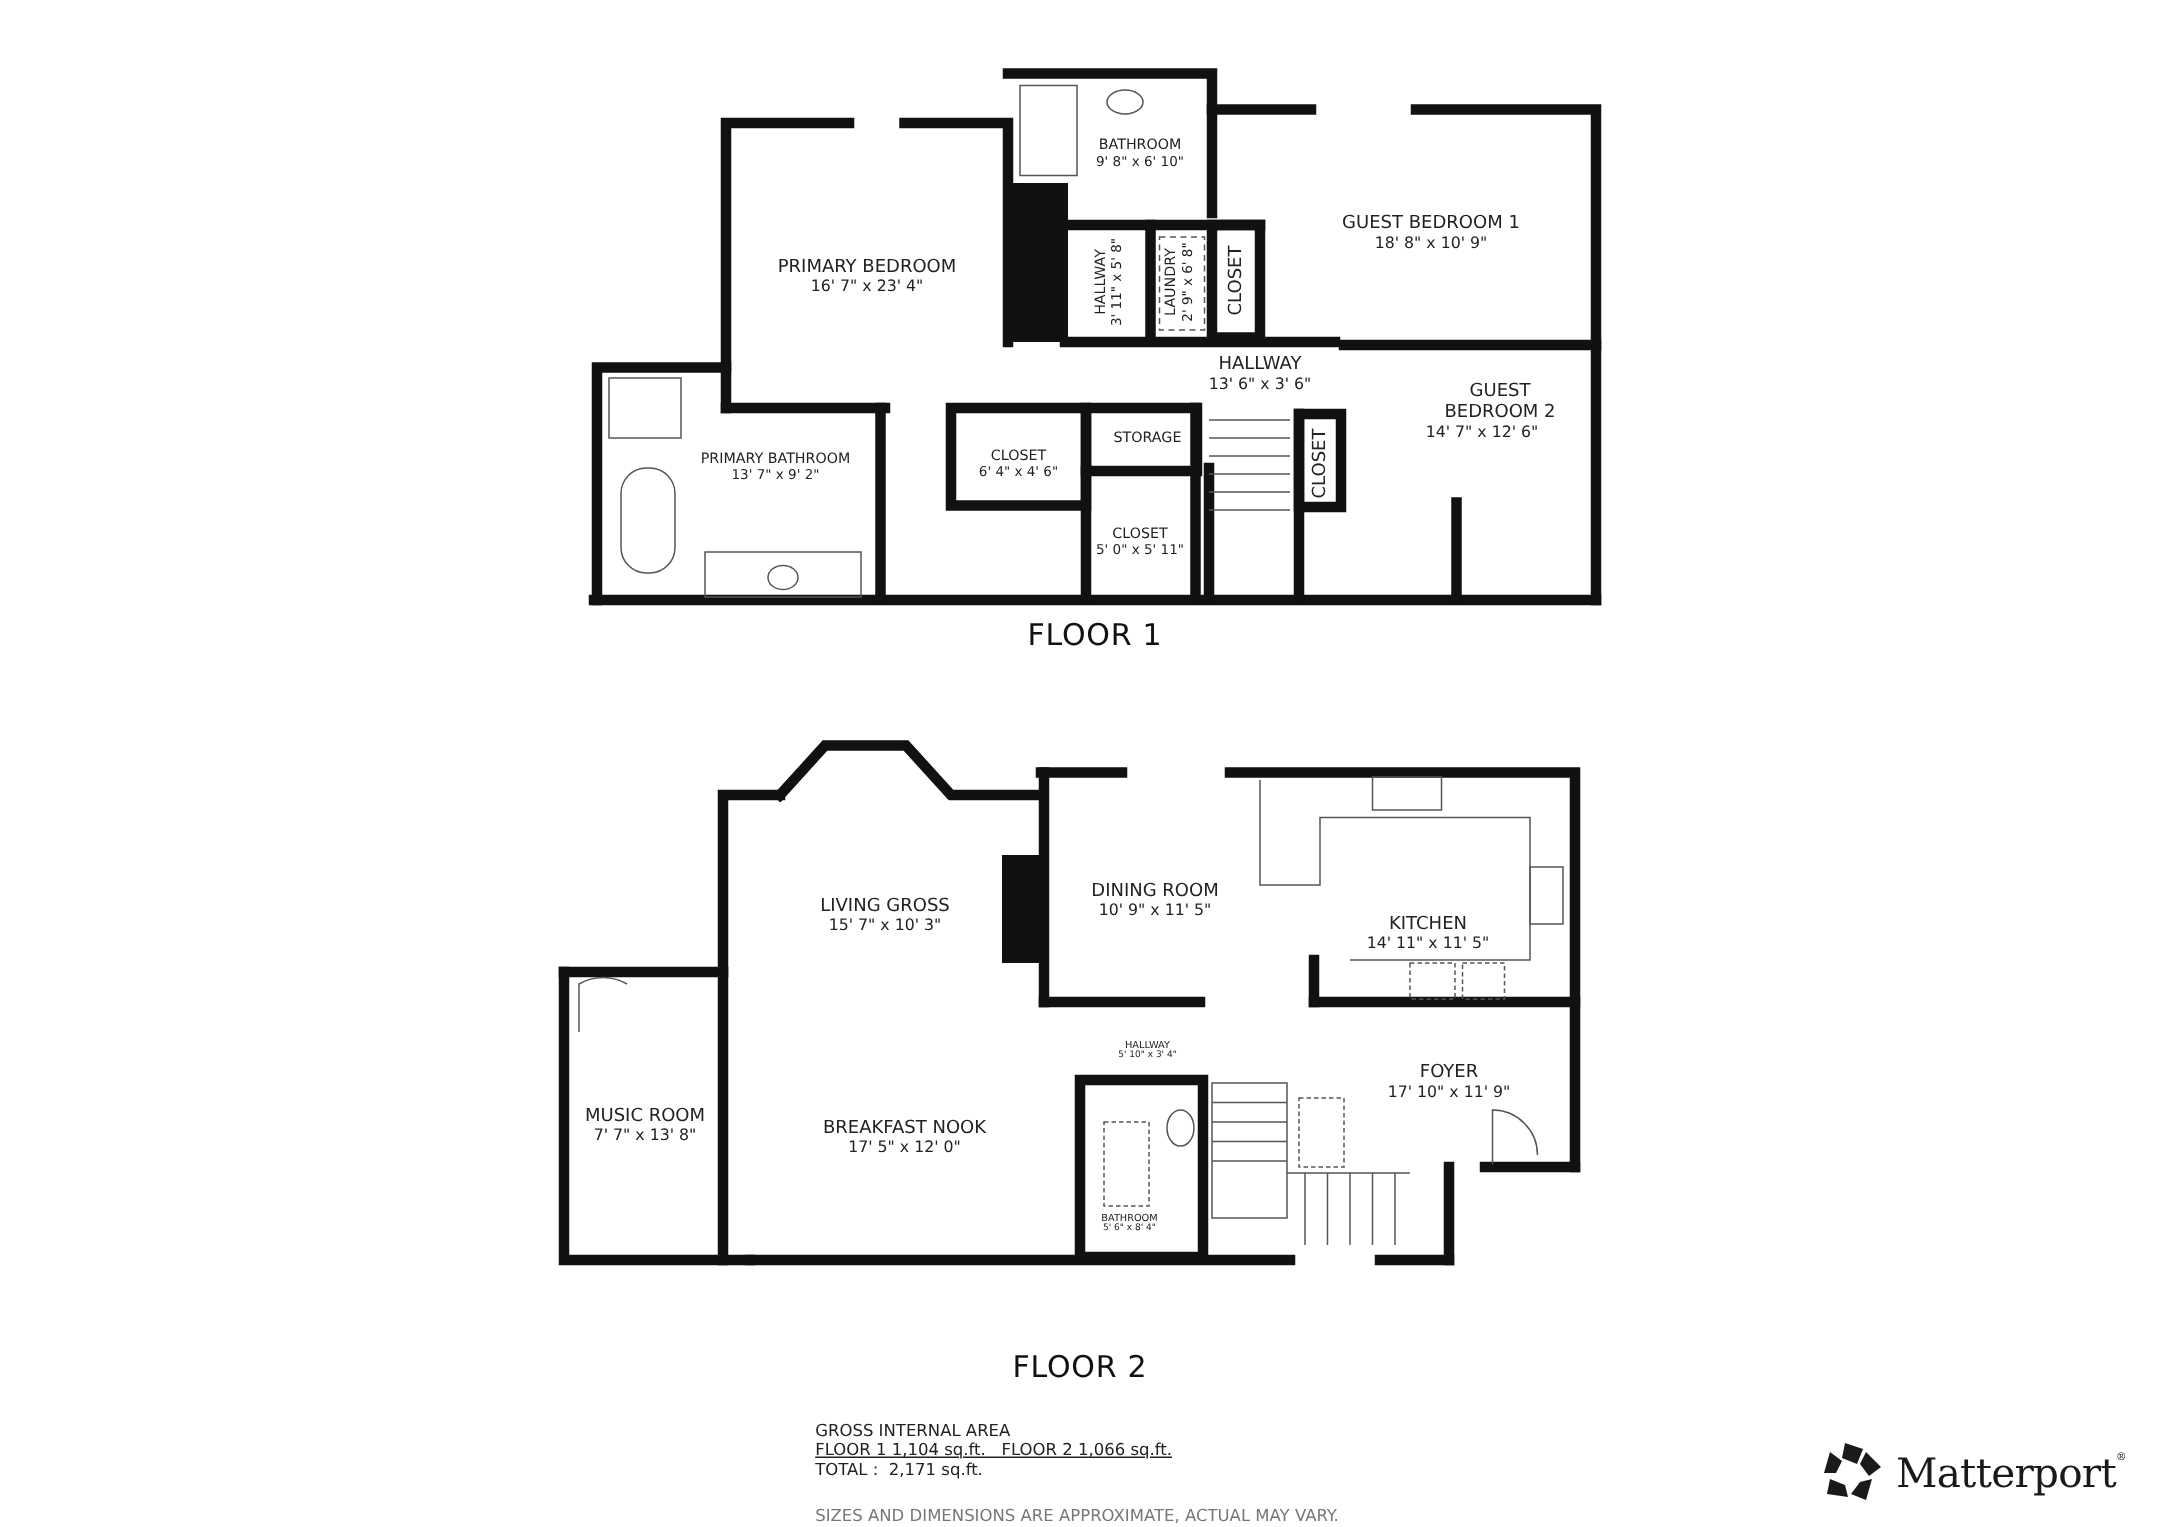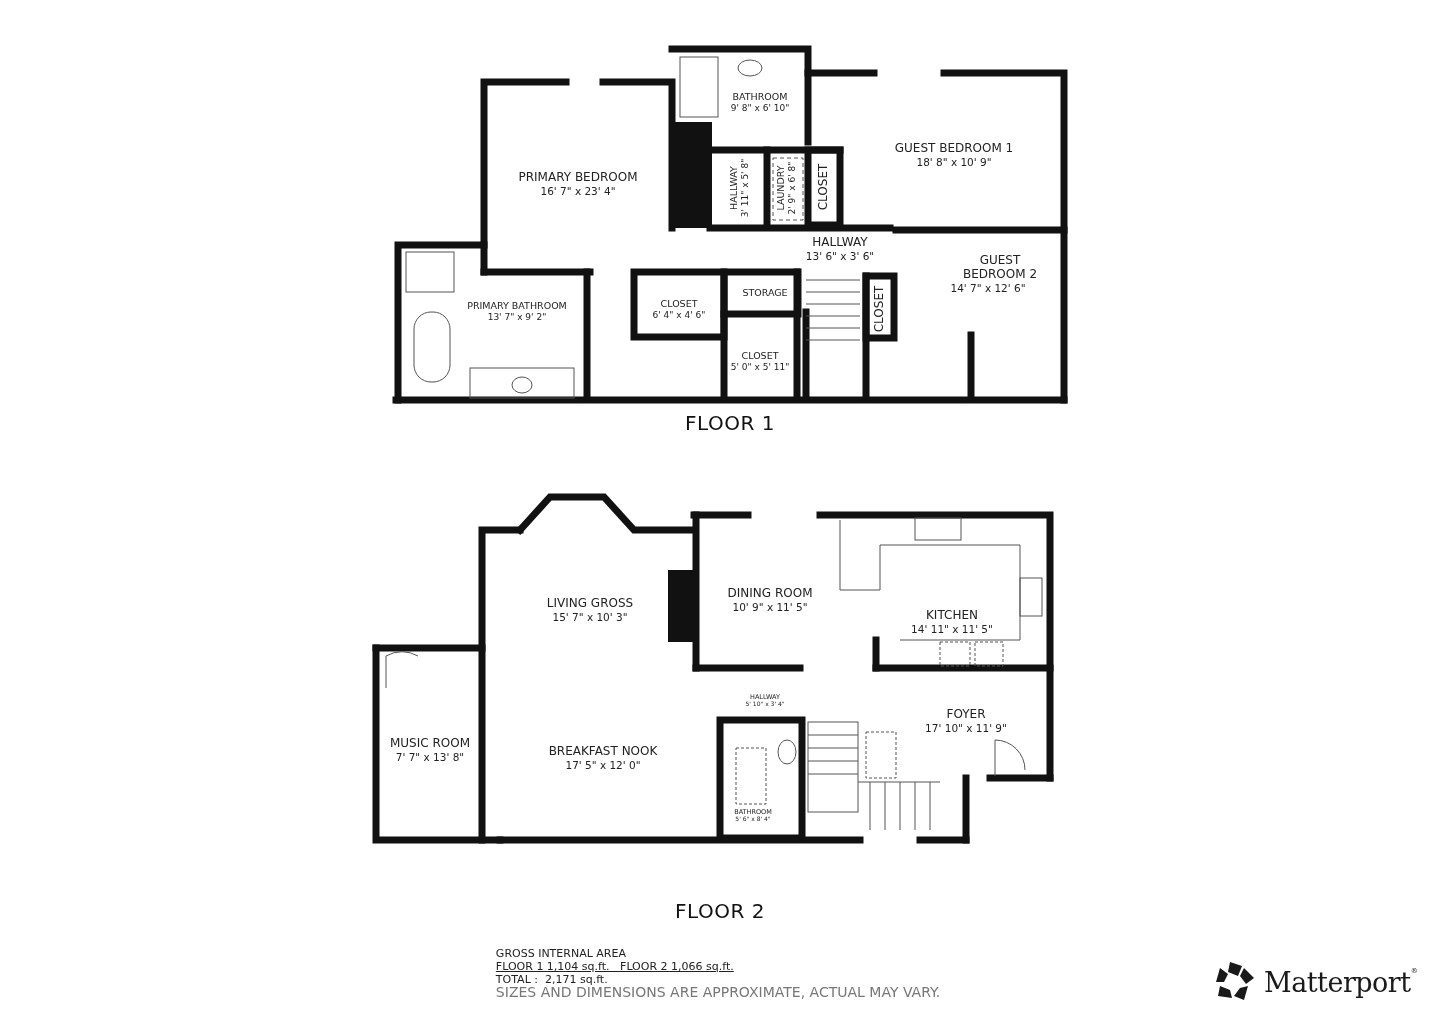--- a/index.html
+++ b/index.html
@@ -8,21 +8,21 @@
   .room-label { position:absolute; text-align:center; font-family:"DejaVu Sans", sans-serif; color:#222; line-height:1.15; white-space:nowrap; transform:translate(-50%,-50%); }
   .room-label .name { font-size:12px; }
   .room-label .dim { font-size:10.5px; }
   .room-label.small .name { font-size:9.5px; }
   .room-label.small .dim { font-size:9px; }
   .room-label.tiny .name { font-size:6.5px; }
   .room-label.tiny .dim { font-size:6px; }
   .room-label.vert { transform:translate(-50%,-50%) rotate(-90deg); }
   .floor-title { position:absolute; font-size:20px; letter-spacing:0.5px; transform:translateX(-50%); color:#111; }
   .area { position:absolute; left:718px; top:947px; transform:translateX(-50%); text-align:left; font-size:11px; line-height:13px; color:#222; }
-  .area .note { color:#777; font-size:14px; }
+  .area .note { color:#777; font-size:11px;margin-top:18px; }
   .logo { position:absolute; left:1212px; top:960px; display:flex; align-items:center; gap:8px; }
   .logo .word { font-family:"DejaVu Serif", serif; font-size:27px; color:#1a1a1a; letter-spacing:-0.5px; }
   .logo .word sup { font-size:7px; vertical-align:top; }
 </style>
 </head>
 <body>
 
 <svg class="plan" width="1440" height="1018" viewBox="0 0 1440 1018">
   <g fill="none" stroke="#111" stroke-width="7" stroke-linecap="square">
 

